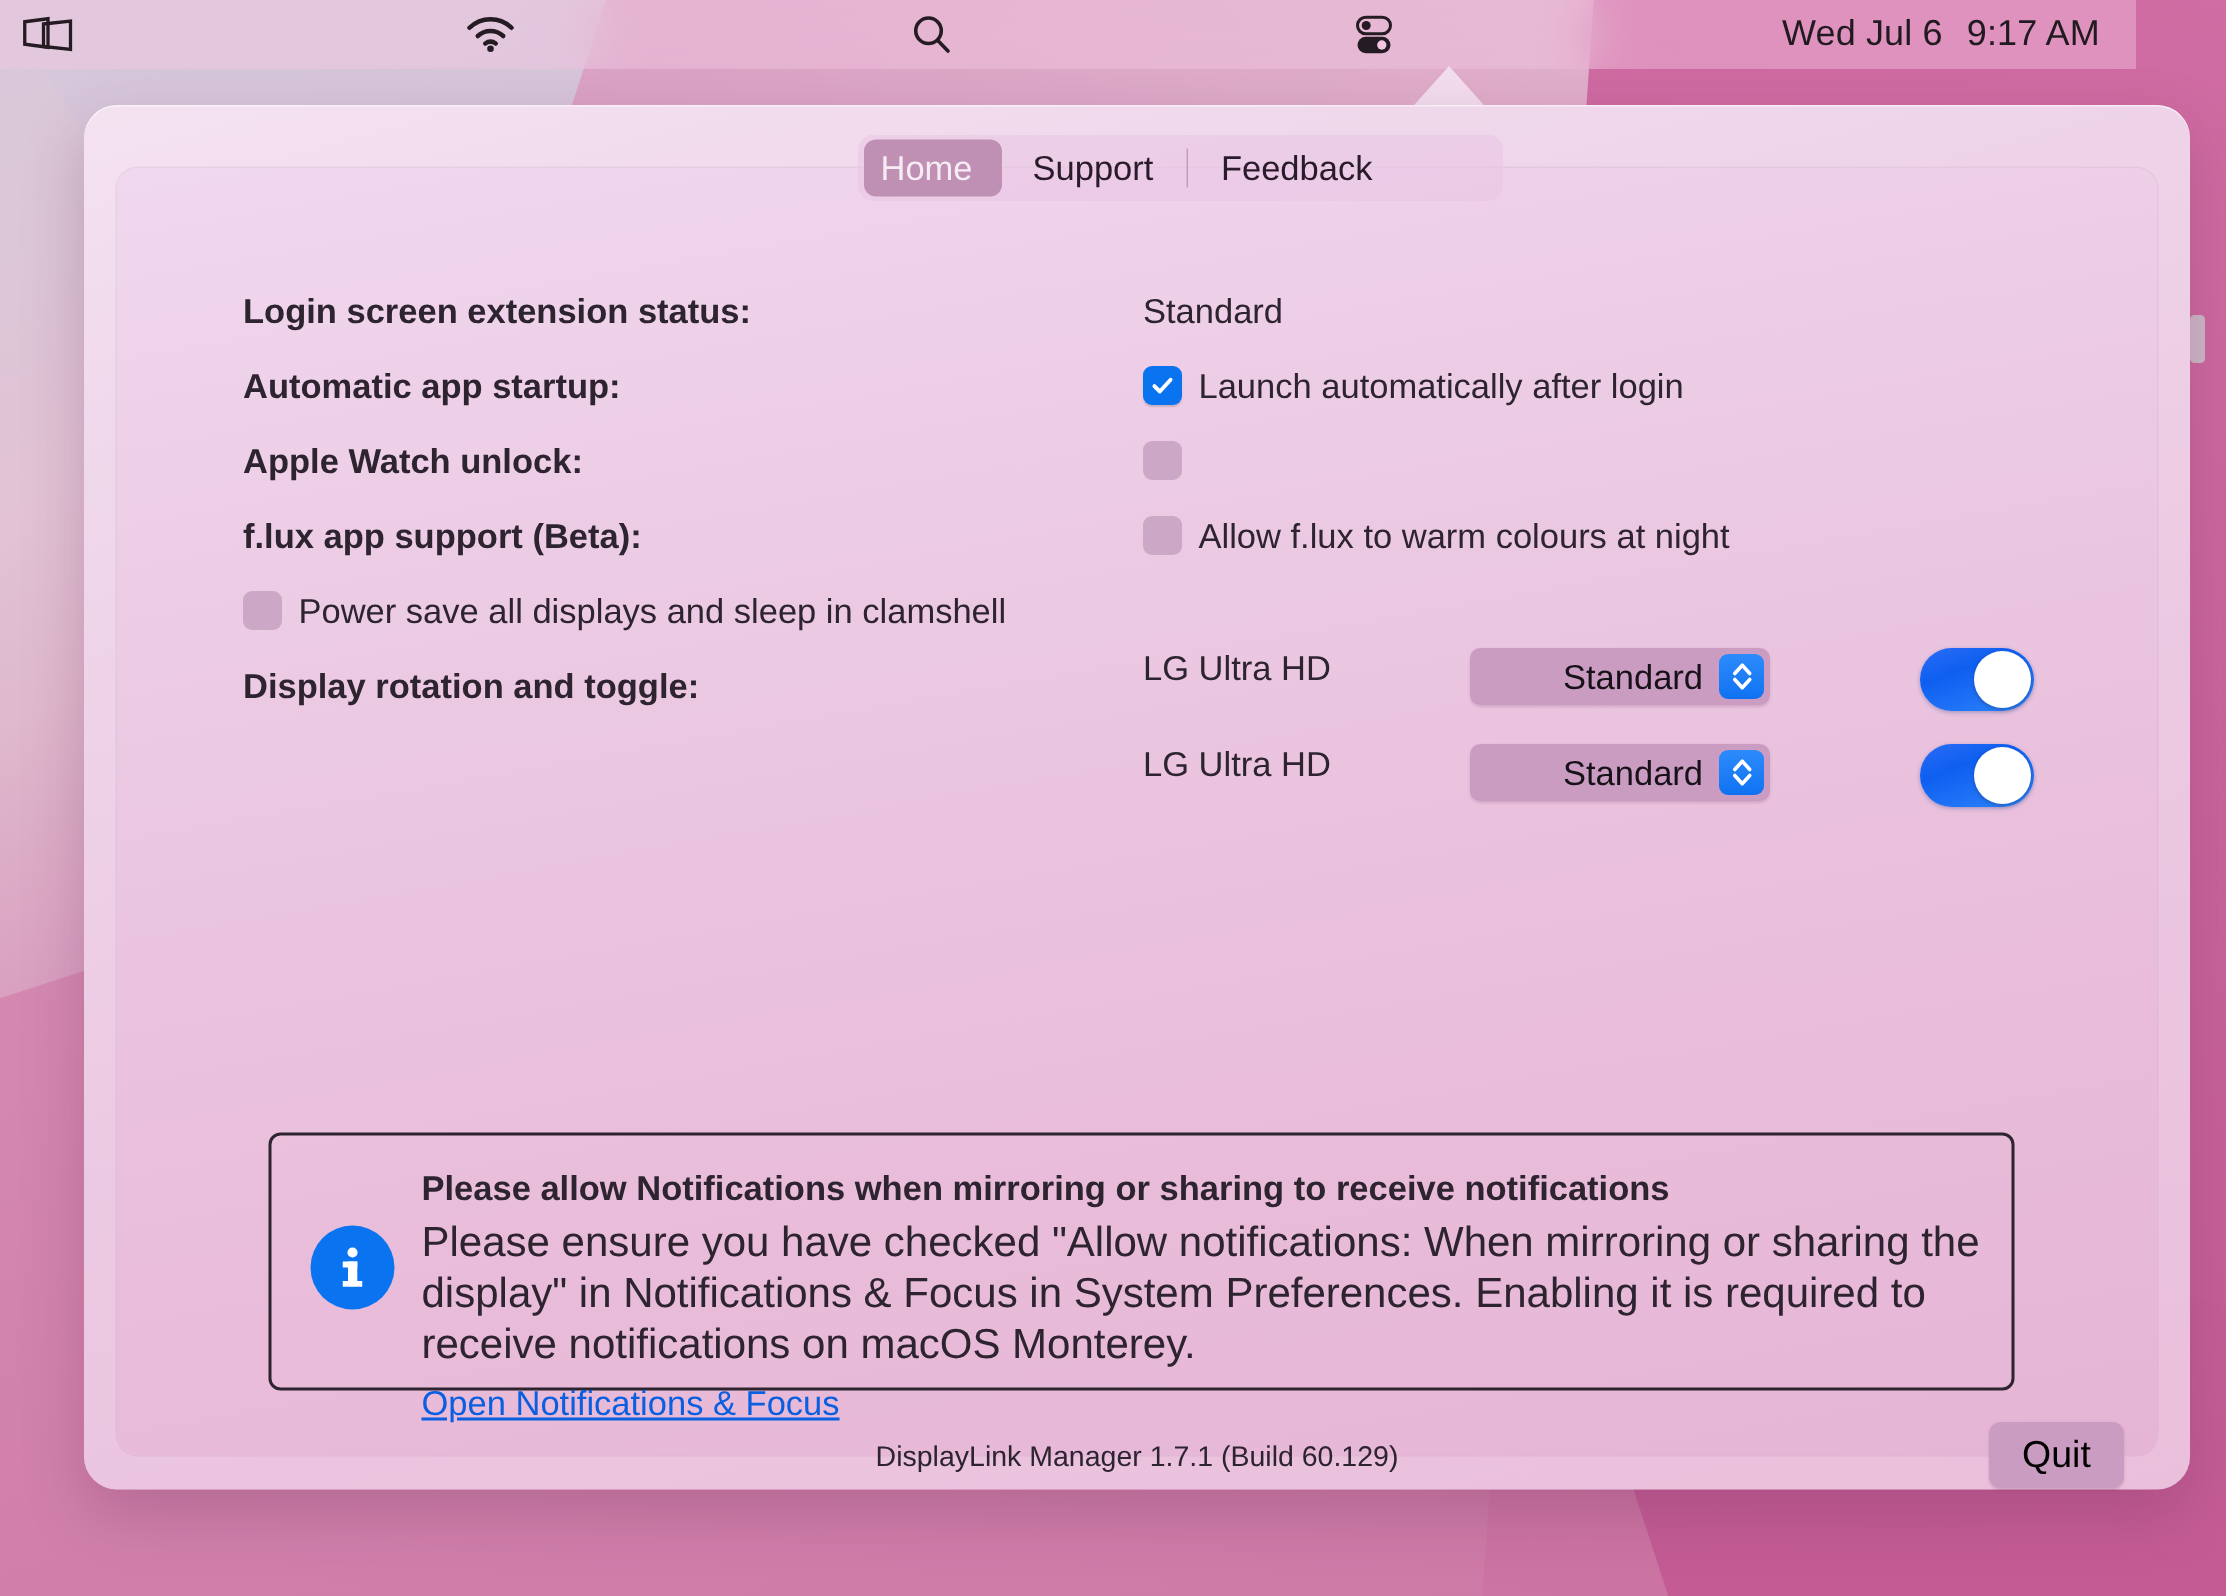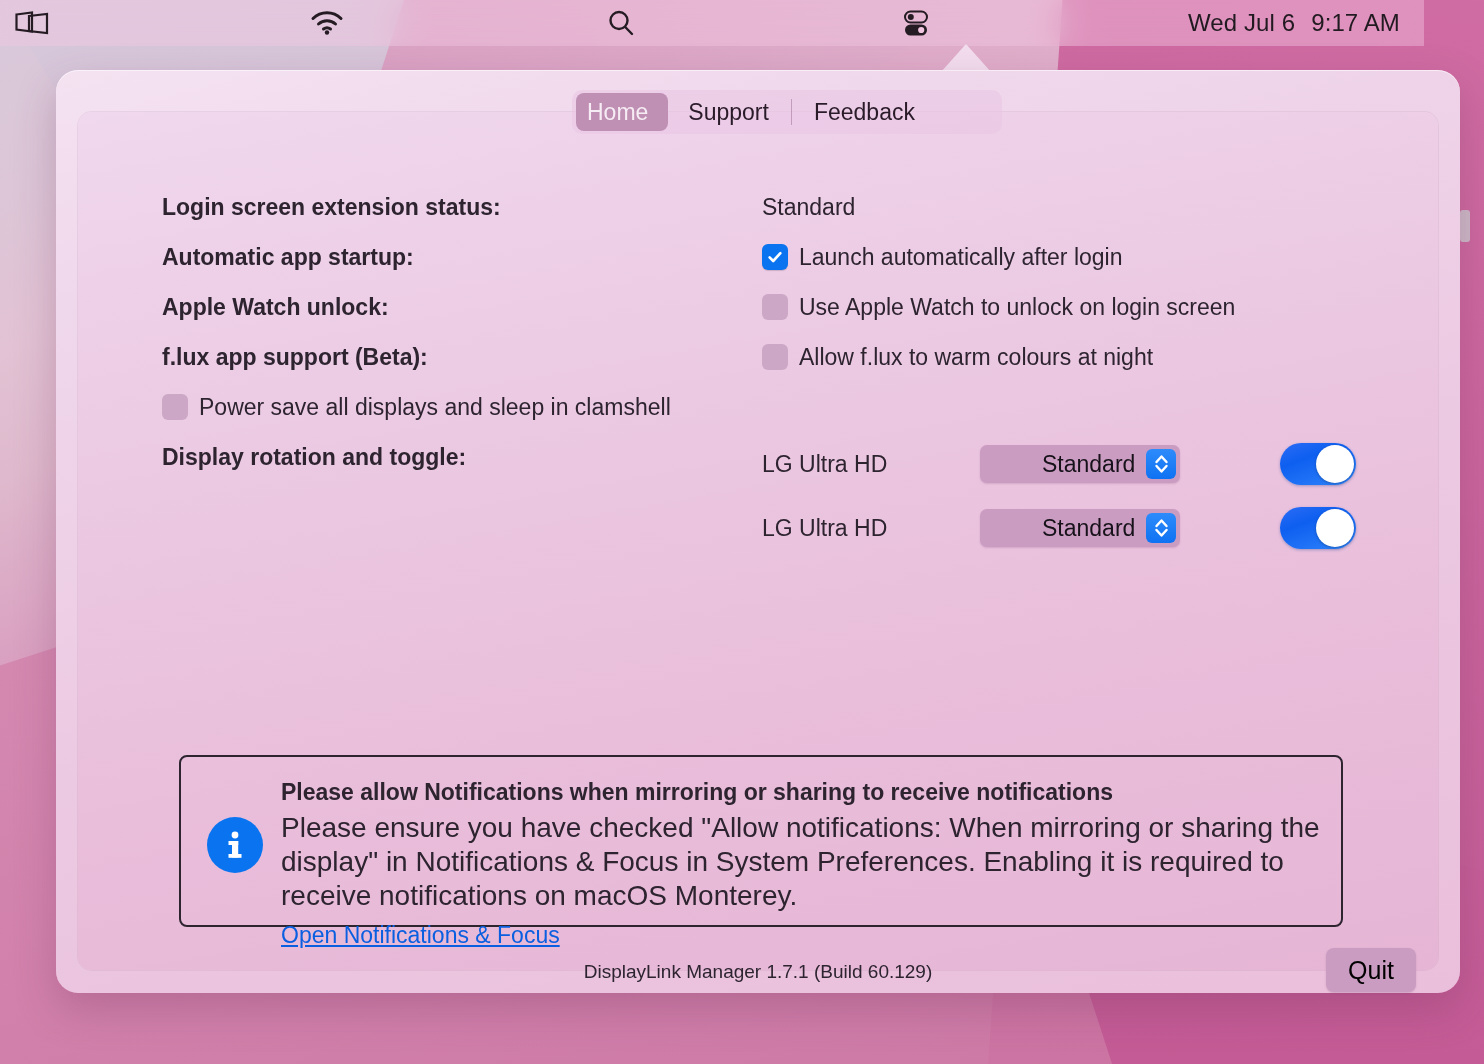--- a/index.html
+++ b/index.html
@@ -185,21 +185,21 @@
     box-shadow: 0 1px 1px rgba(0,0,0,.15);
   }
   .checkbox .tick {
     width: 16px; height: 16px;
     display: block;
   }
 
   
   .rotrow {
     display: flex;
-    align-items: center;
+    align-items: flex-start;
     height: 64px;
     padding-left: 600px;
   }
   .mon-name {
     width: 218px;
     font-size: 23px;
     color: #2d2430;
     white-space: nowrap;
   }
   .popup {
@@ -400,21 +400,20 @@
                 </svg>
             </span>
             <span>Launch automatically after login</span>
           </div>
         </div>
 
         <div class="srow">
           <div class="slabel">Apple Watch unlock:</div>
           <div class="sval">
             <span class="checkbox"></span>
-            <span>Use Apple Watch to unlock on login screen</span>
           </div>
         </div>
 
         <div class="srow">
           <div class="slabel">f.lux app support (Beta):</div>
           <div class="sval">
             <span class="checkbox"></span>
             <span>Allow f.lux to warm colours at night</span>
           </div>
         </div>

